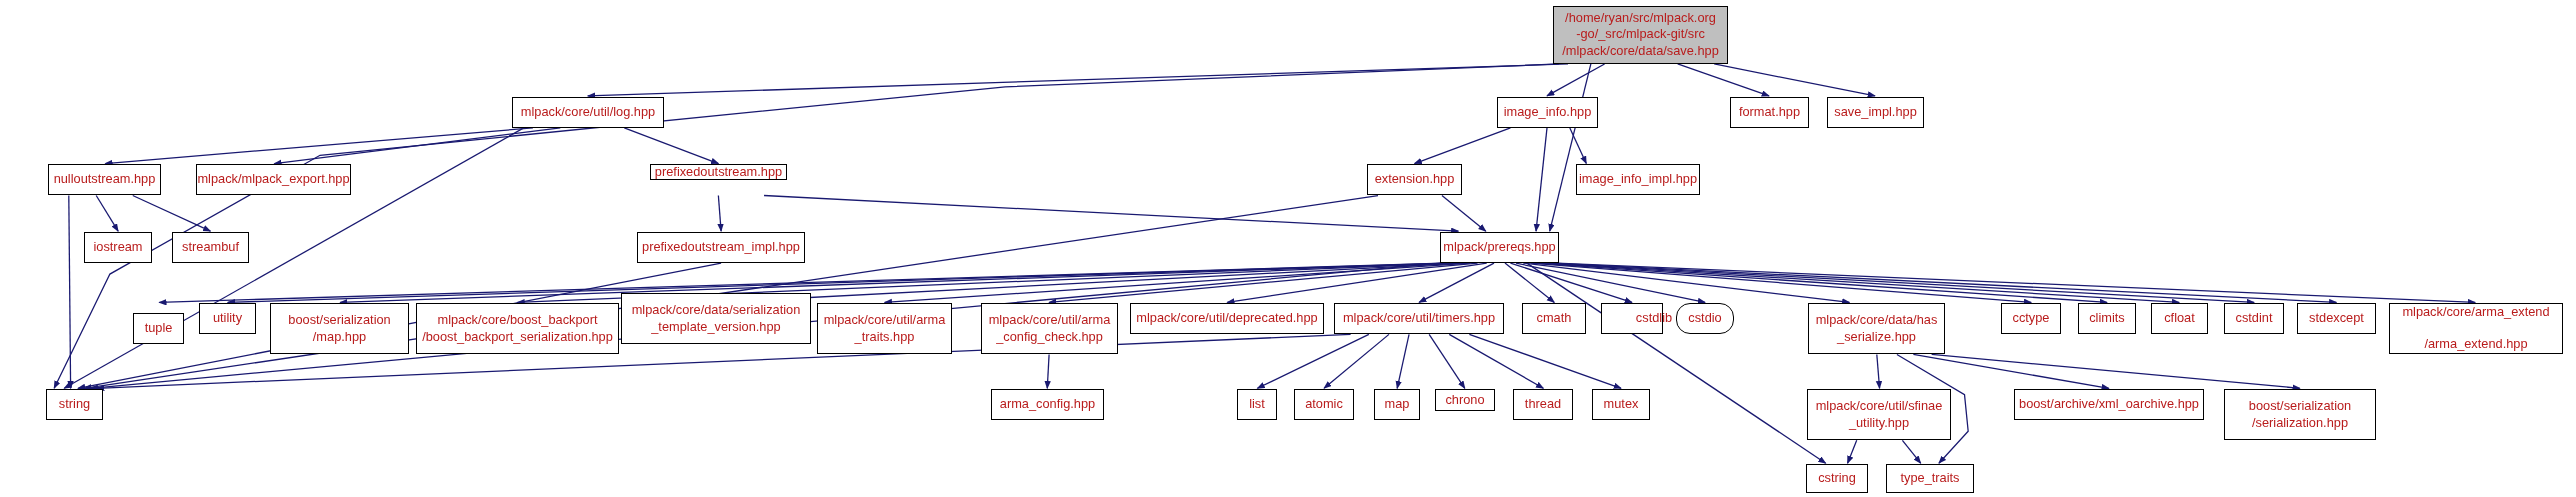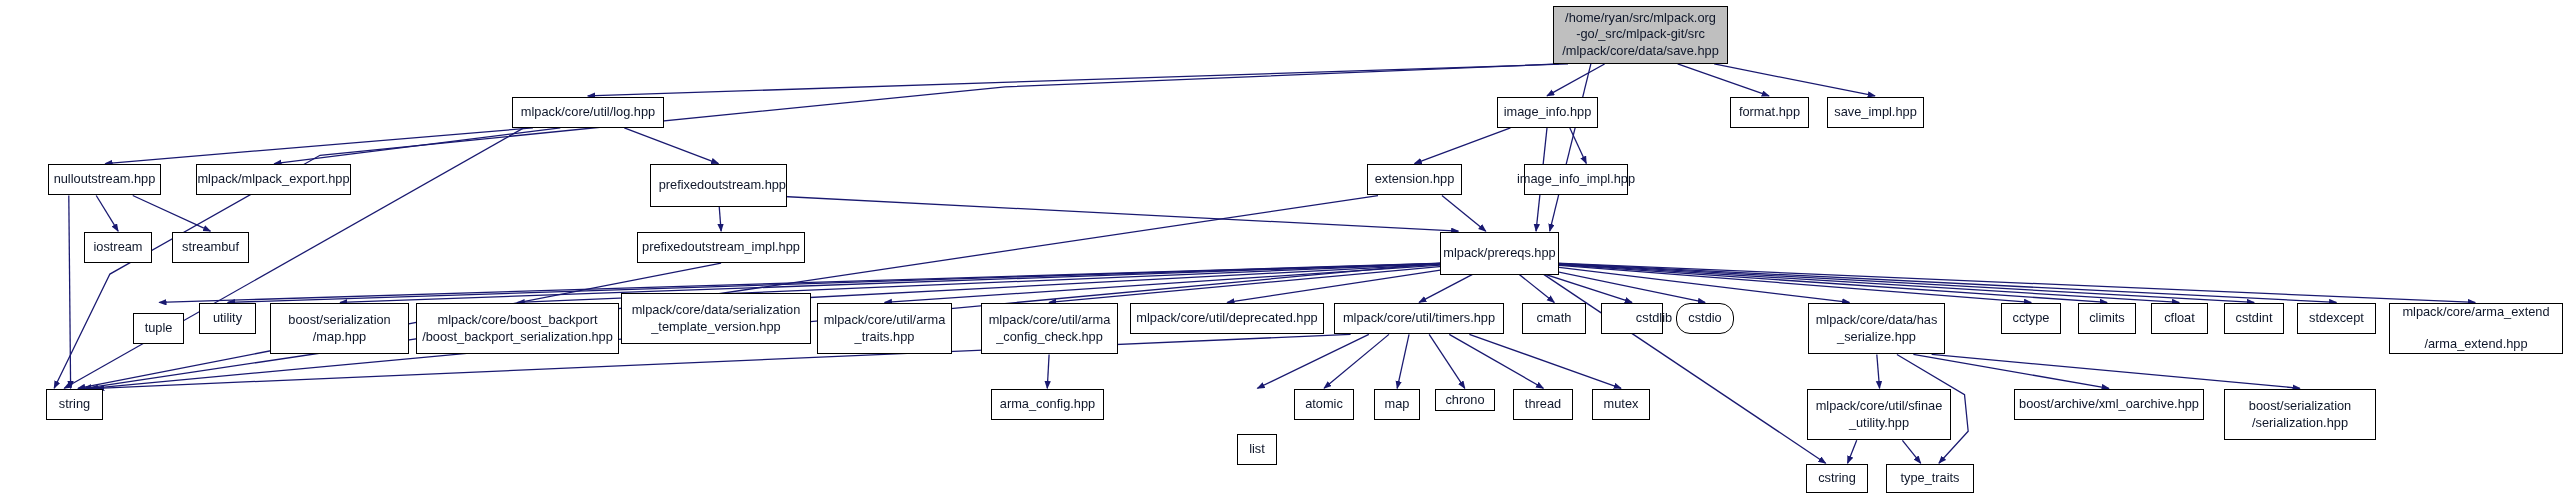--- a/index.html
+++ b/index.html
@@ -16,21 +16,21 @@
     position: absolute;
     background: #ffffff;
     border: 0.9px solid #000000;
     box-sizing: border-box;
     display: flex;
     flex-direction: column;
     align-items: center;
     justify-content: center;
     font-size: 12.8px;
     line-height: 1.3;
-    color: #0f172a;
+    color: #b91c1c;
     white-space: nowrap;
     text-align: center;
     z-index: 2;
     cursor: pointer;
   }
   .node div { pointer-events: none; }
 </style>
 </head>
 <body>
 
@@ -114,39 +114,39 @@
     </div>
     <div class="node" style="left: 1827px; top: 97px; width: 97px; height: 31px; border-color: rgb(0, 0, 0);">
       <div>save_impl.hpp</div>
     </div>
     <div class="node" style="left: 48px; top: 164px; width: 113px; height: 31px; border-color: rgb(0, 0, 0);">
       <div>nulloutstream.hpp</div>
     </div>
     <div class="node" style="left: 196px; top: 164px; width: 155px; height: 31px; border-color: rgb(0, 0, 0);">
       <div>mlpack/mlpack_export.hpp</div>
     </div>
-    <div class="node" style="left: 650px; top: 164px; width: 137px; height: 43px; border-color: rgb(0, 0, 0); align-items: flex-end;">
+    <div class="node" style="left: 650px; top: 164px; width: 137px; height: 16px; border-color: rgb(0, 0, 0);">
       <div>prefixedoutstream.hpp</div>
     </div>
     <div class="node" style="left: 1367px; top: 164px; width: 95px; height: 31px; border-color: rgb(0, 0, 0);">
       <div>extension.hpp</div>
     </div>
-    <div class="node" style="left: 1524px; top: 164px; width: 104px; height: 31px; border-color: rgb(0, 0, 0);">
+    <div class="node" style="left: 1576px; top: 164px; width: 124px; height: 31px; border-color: rgb(0, 0, 0);">
       <div>image_info_impl.hpp</div>
     </div>
     <div class="node" style="left: 84px; top: 232px; width: 68px; height: 31px; border-color: rgb(0, 0, 0);">
       <div>iostream</div>
     </div>
     <div class="node" style="left: 172px; top: 232px; width: 77px; height: 31px; border-color: rgb(0, 0, 0);">
       <div>streambuf</div>
     </div>
     <div class="node" style="left: 637px; top: 232px; width: 168px; height: 31px; border-color: rgb(0, 0, 0);">
       <div>prefixedoutstream_impl.hpp</div>
     </div>
-    <div class="node" style="left: 1440px; top: 232px; width: 119px; height: 43px; border-color: rgb(0, 0, 0);">
+    <div class="node" style="left: 1440px; top: 232px; width: 119px; height: 31px; border-color: rgb(0, 0, 0);">
       <div>mlpack/prereqs.hpp</div>
     </div>
     <div class="node" style="left: 133px; top: 313px; width: 51px; height: 31px; border-color: rgb(0, 0, 0);">
       <div>tuple</div>
     </div>
     <div class="node" style="left: 199px; top: 303px; width: 57px; height: 31px; border-color: rgb(0, 0, 0);">
       <div>utility</div>
     </div>
     <div class="node" style="left: 270px; top: 303px; width: 139px; height: 51px; border-color: rgb(0, 0, 0);">
       <div>boost/serialization</div>
@@ -205,21 +205,21 @@
     <div class="node" style="left: 2389px; top: 303px; width: 174px; height: 51px; border-color: rgb(0, 0, 0); justify-content: space-between;">
       <div>mlpack/core/arma_extend</div>
       <div>/arma_extend.hpp</div>
     </div>
     <div class="node" style="left: 46px; top: 389px; width: 57px; height: 31px; border-color: rgb(0, 0, 0);">
       <div>string</div>
     </div>
     <div class="node" style="left: 991px; top: 389px; width: 113px; height: 31px; border-color: rgb(0, 0, 0);">
       <div>arma_config.hpp</div>
     </div>
-    <div class="node" style="left: 1237px; top: 389px; width: 40px; height: 31px; border-color: rgb(0, 0, 0); margin-top: 45px;">
+    <div class="node" style="left: 1237px; top: 389px; width: 40px; height: 31px; border-color: rgb(0, 0, 0);">
       <div>list</div>
     </div>
     <div class="node" style="left: 1294px; top: 389px; width: 60px; height: 31px; border-color: rgb(0, 0, 0);">
       <div>atomic</div>
     </div>
     <div class="node" style="left: 1374px; top: 389px; width: 46px; height: 31px; border-color: rgb(0, 0, 0);">
       <div>map</div>
     </div>
     <div class="node" style="left: 1435px; top: 389px; width: 60px; height: 22px; border-color: rgb(0, 0, 0);">
       <div>chrono</div>

